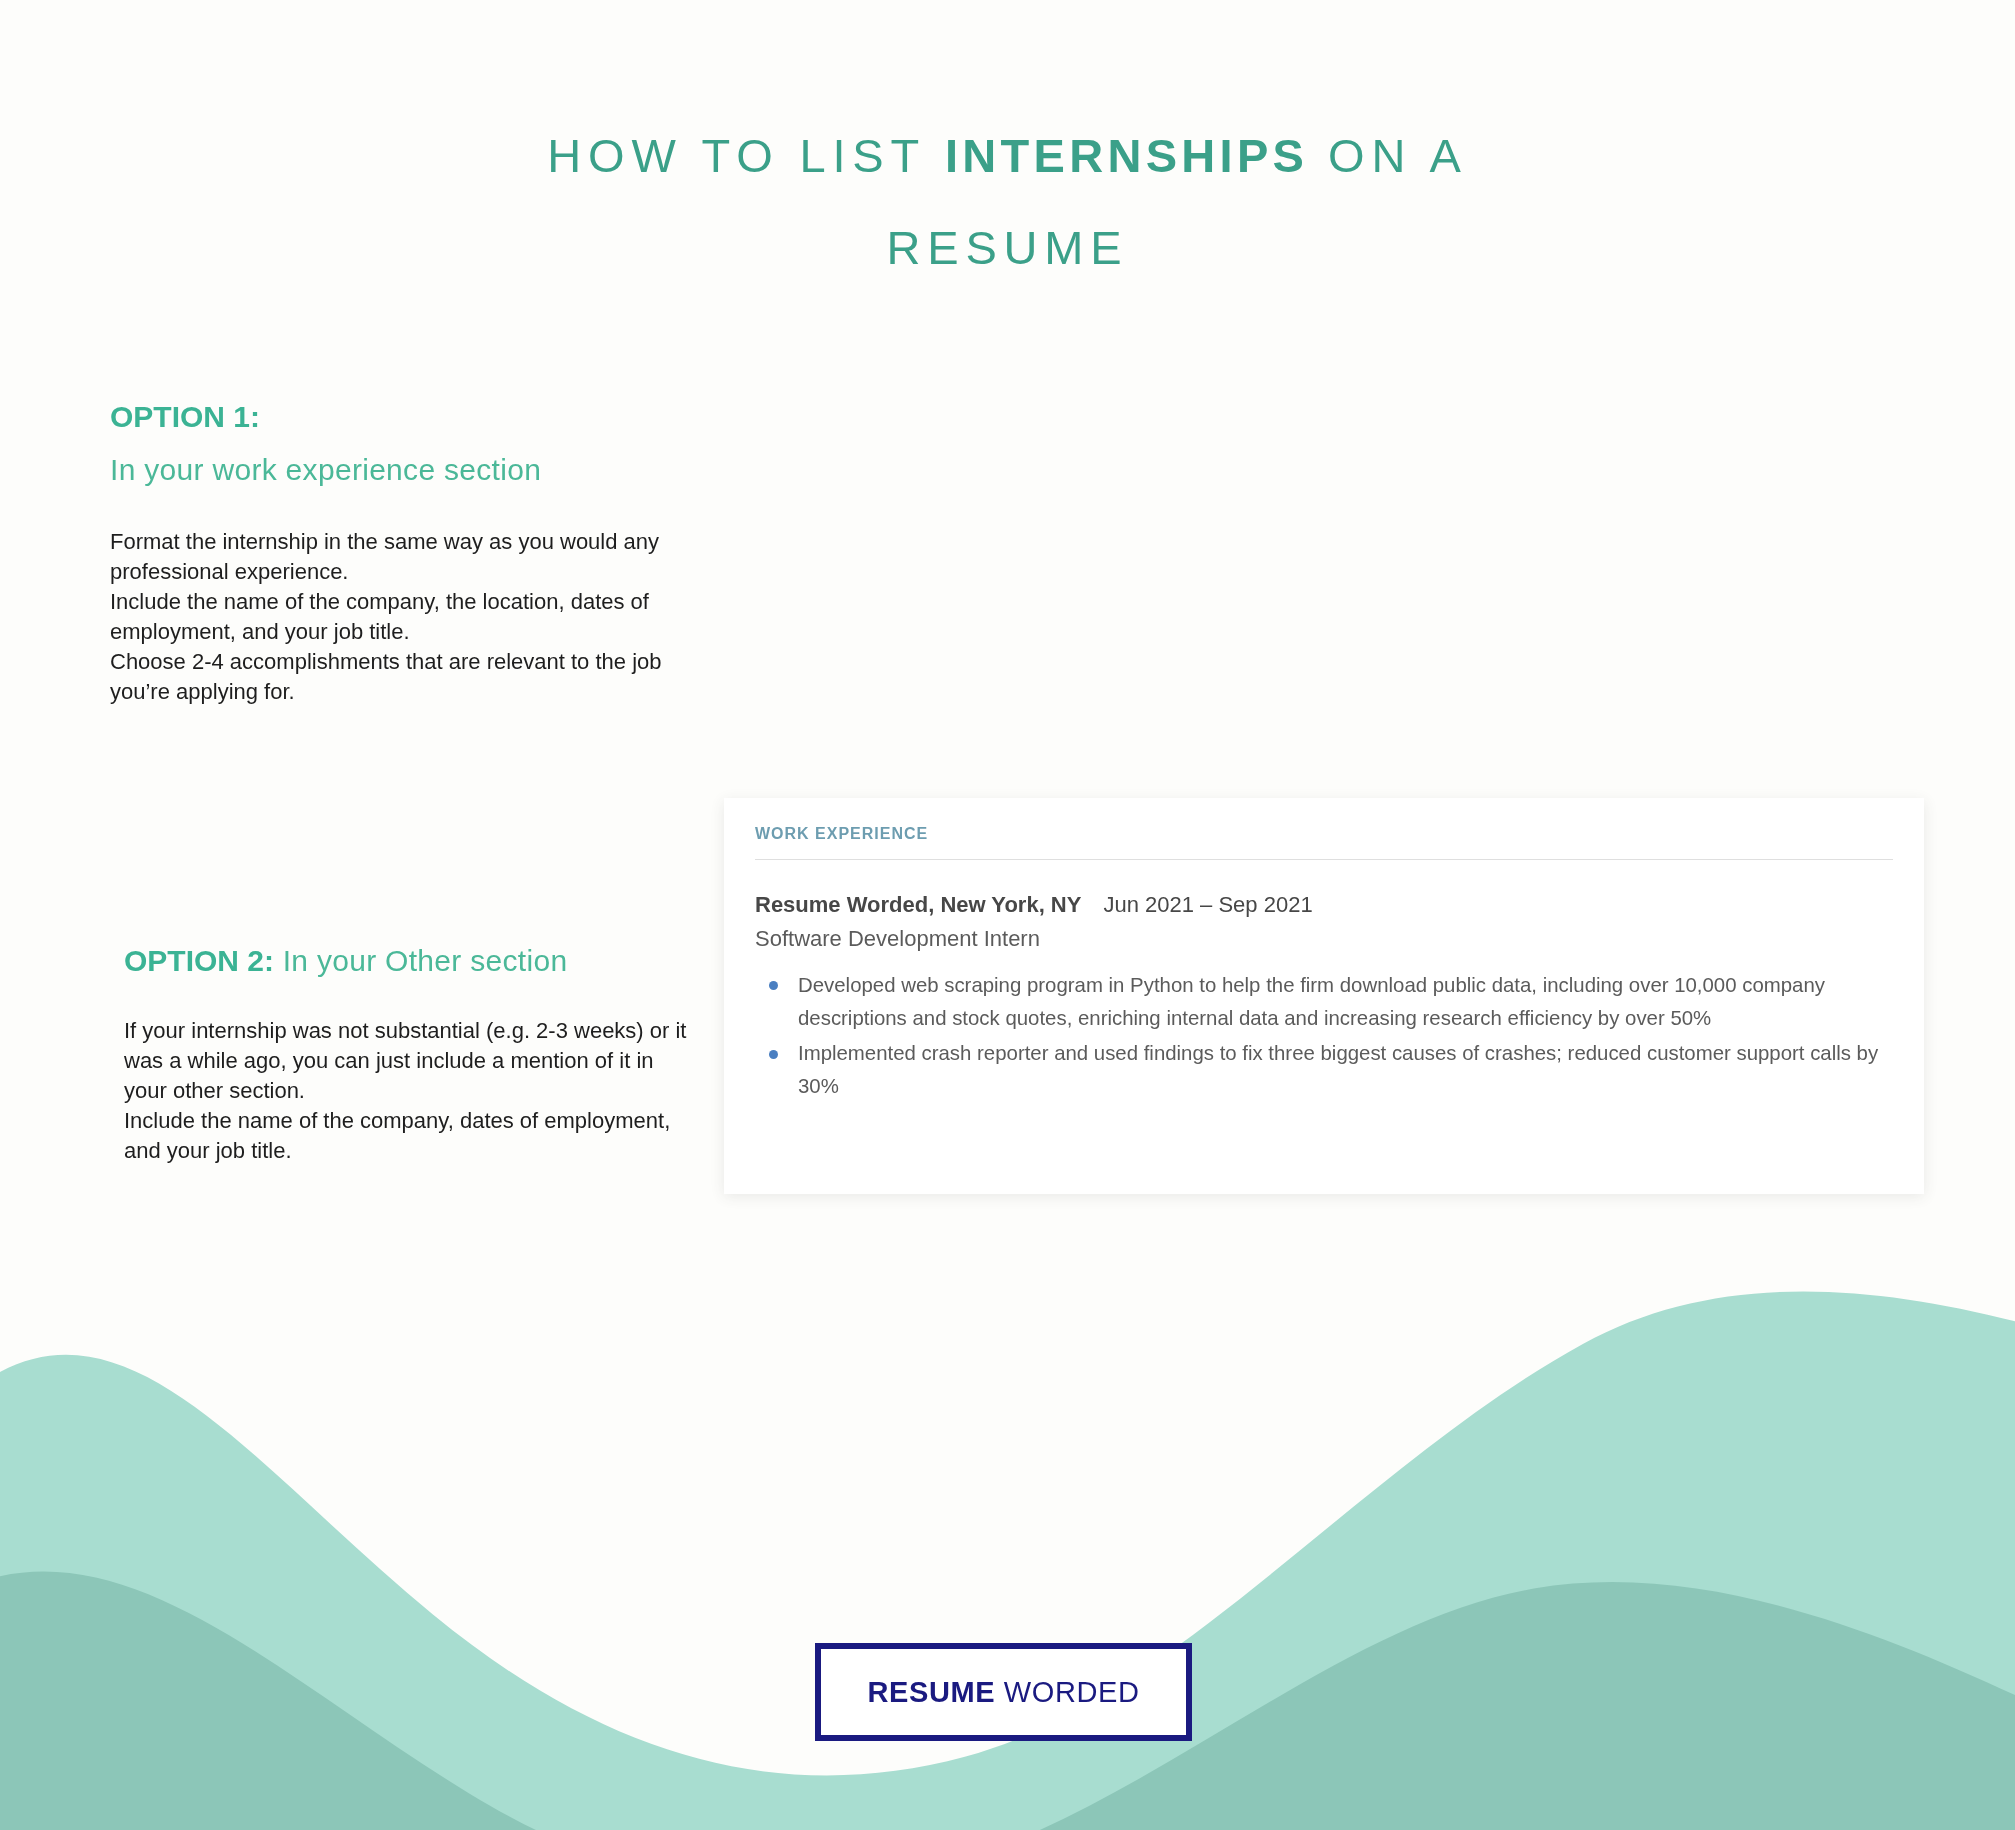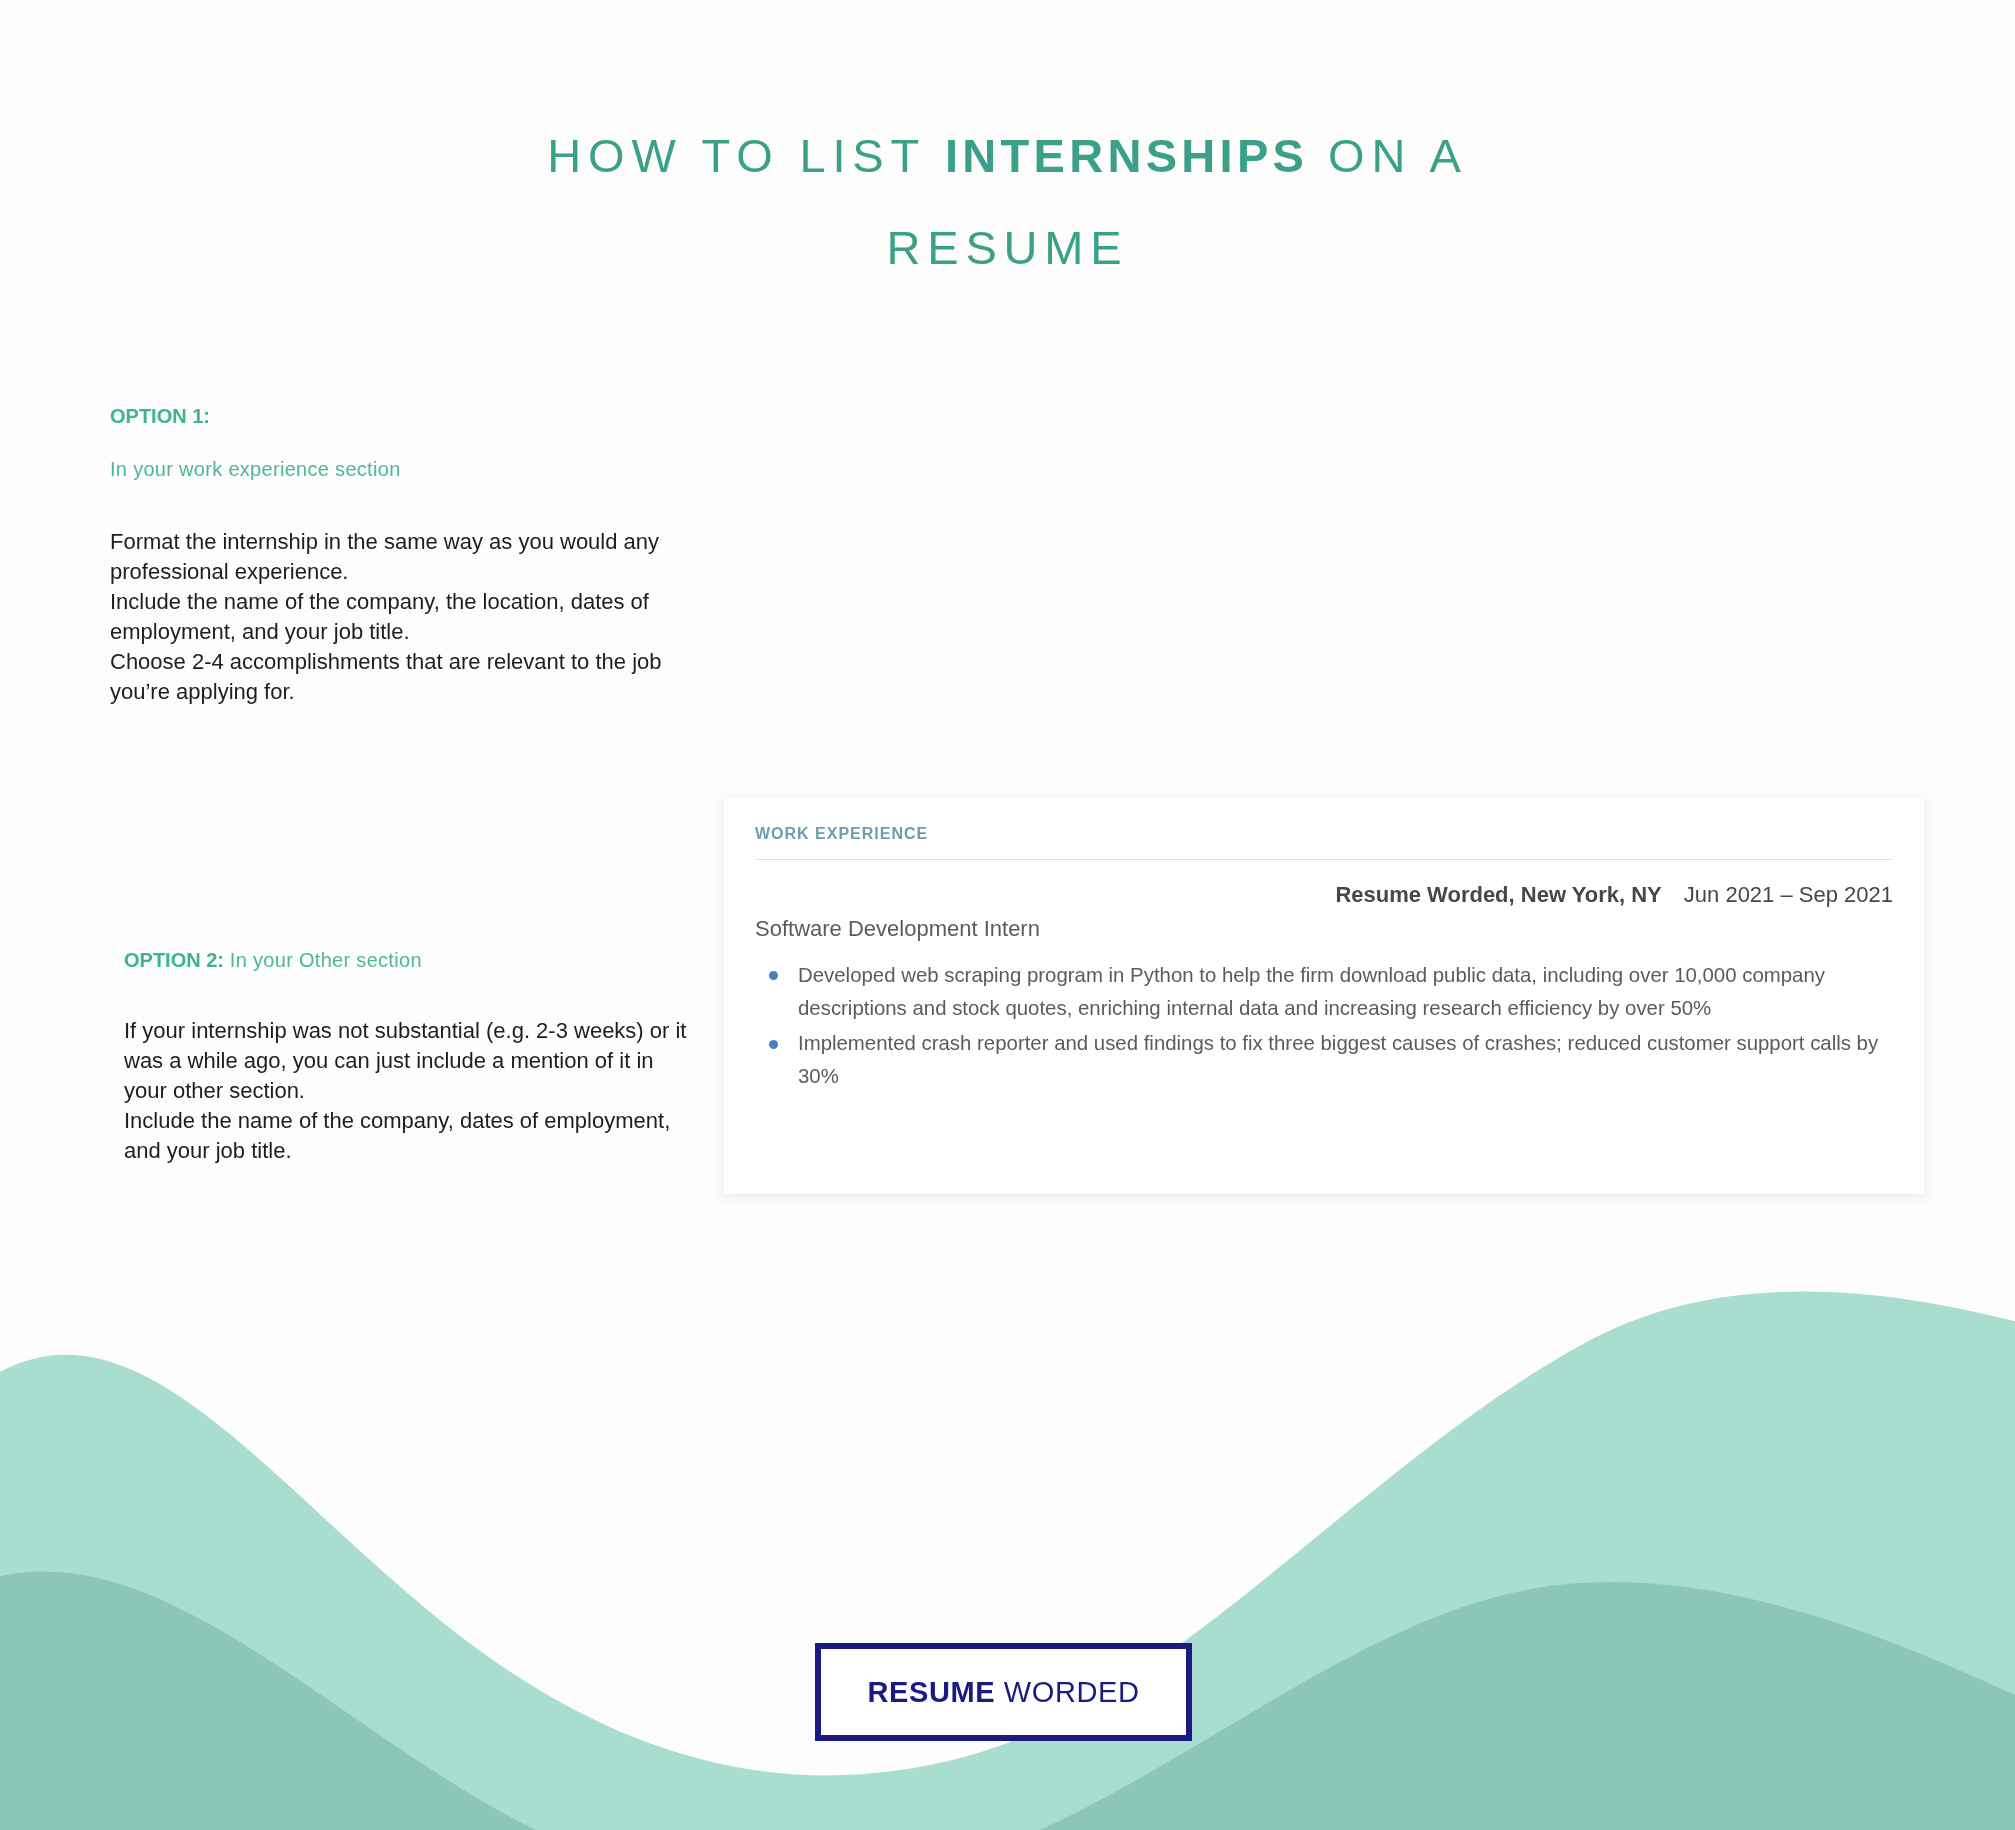--- a/index.html
+++ b/index.html
@@ -48,21 +48,21 @@
 
   .left-col {
     position: absolute;
     top: 0;
   }
   #section-1 .left-col { left: 110px; width: 569px; }
   #section-2 .left-col { left: 124px; width: 569px; }
 
   .opt-heading {
     color: #4BB898;
-    font-size: 20px;
+    font-size: 30px;
     line-height: 53px;
     font-weight: 300;
     letter-spacing: 0.3px;
   }
   .opt-heading .opt-num {
     font-weight: 700;
     color: #3BB394;
     letter-spacing: 0px;
   }
 
@@ -94,26 +94,25 @@
   }
 
   .card-rule {
     margin-top: 16px;
     height: 0.6px;
     background: #DFDFDF;
     width: 100%;
   }
 
   .job-header {
-    margin-top: 21px;
+    margin-top: 31px;
     font-size: 22px;
     line-height: 28.5px;
     color: #474747;
     white-space: nowrap;
-    text-align: right;
   }
   .job-company { font-weight: 700; }
   .job-dates   { font-weight: 400; margin-left: 22px; }
 
   .job-title {
     margin-top: 6.2px;
     font-size: 22px;
     line-height: 28.5px;
     color: #5B5B5B;
     font-weight: 400;

